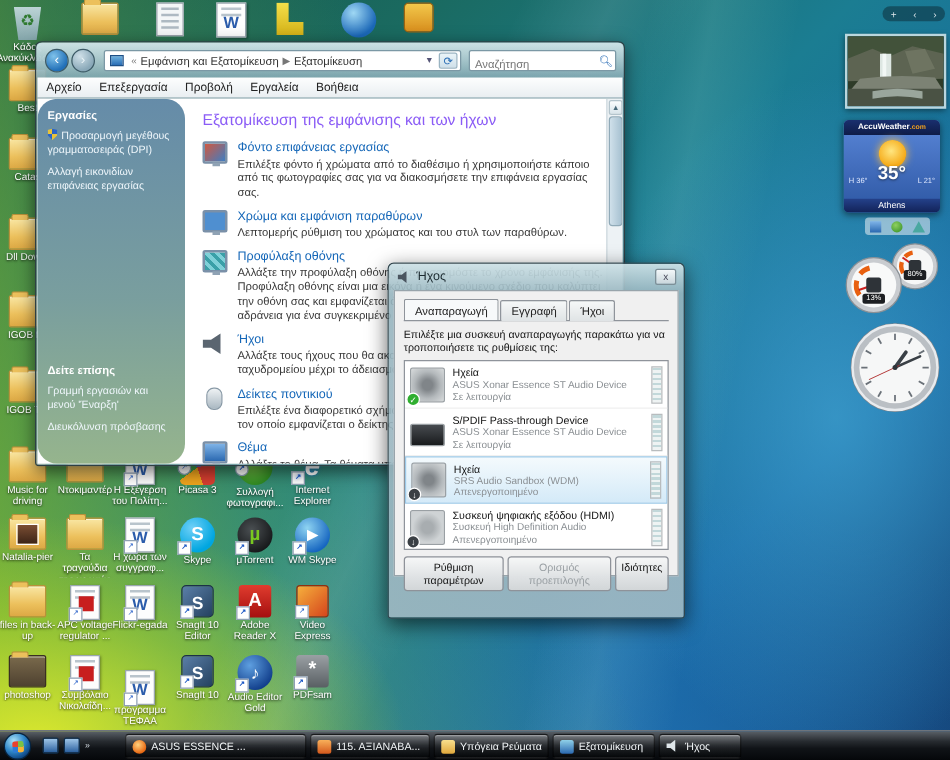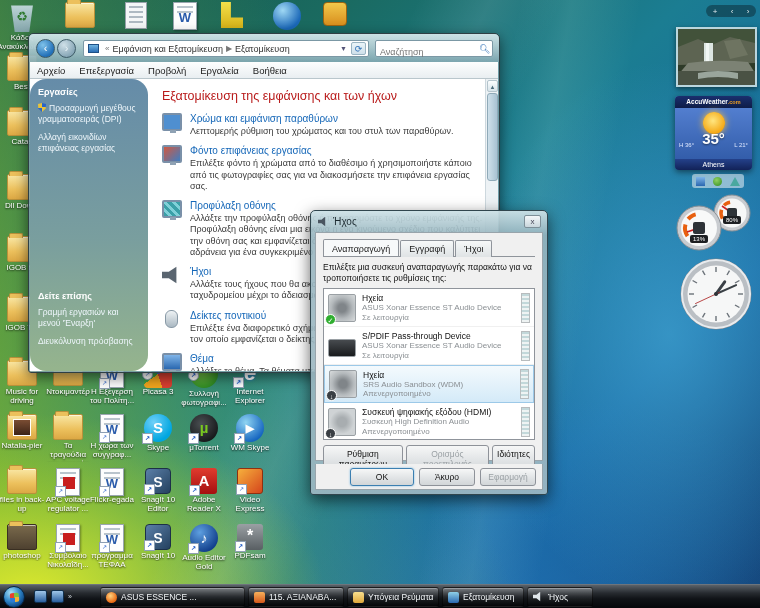--- a/index.html
+++ b/index.html
@@ -71,21 +71,21 @@
   .search-mag { position:absolute; right:3px; top:3px; width:10px; height:10px; color:#2a6db5; font-size:9px; line-height:10px; }
   .menubar { position:absolute; left:1px; right:1px; top:28px; height:17px; background:linear-gradient(#fdfefe,#e9eef1); border-bottom:1px solid #b9c6cc; display:flex; align-items:center; font-size:9.5px; color:#222; }
   .menubar span { padding:0 7px; }
   .cp-body { position:absolute; left:1px; right:1px; top:45px; bottom:1px; display:flex; background:#fff; overflow:hidden; }
   .taskpane { width:118px; flex:none; background:linear-gradient(rgba(95,135,165,.96), rgba(110,150,150,.92) 55%, rgba(135,170,125,.88)); color:#fff; padding:8px 8px; font-size:8.5px; position:relative;border-radius:16px; }
   .tp-head { font-weight:bold; font-size:9px; margin-bottom:6px; color:#fff; }
   .tp-link { color:#eef6fb; margin-bottom:8px; line-height:1.25; cursor:pointer; }
   .tp-shield { display:inline-block; width:8px; height:9px; margin-right:3px; vertical-align:-1px; background:conic-gradient(#2a64c8 0 25%, #e8c23a 25% 50%, #2a64c8 50% 75%, #e8c23a 75% 100%); clip-path:polygon(50% 0,100% 12%,96% 60%,50% 100%,4% 60%,0 12%); }
   .tp-see { position:absolute; left:8px; top:212px; right:8px; }
   .cp-content { flex:1; padding:10px 12px 6px 14px; position:relative; overflow:hidden; }
-  .cp-heading { font-size:12.5px; color:#b91c1c; margin-bottom:10px; }
+  .cp-heading { font-size:12.5px; color:#8b5cf6; margin-bottom:10px; }
   .cp-item { display:flex; margin-bottom:8px; }
   .mi { flex:none; width:20px; height:18px; margin-right:8px; position:relative; }
   .mon { border:2px solid #7a90a8; border-radius:2px; background:#4f8fd0; }
   .mon::after { content:""; position:absolute; left:6px; bottom:-4px; width:6px; height:3px; background:#8fa2b4; }
   .mon-red { background:linear-gradient(135deg,#d05840,#3f7ec2); }
   .mon-teal { background:repeating-linear-gradient(45deg,#3aa0a8 0 3px,#7fd0d8 3px 6px); }
   .mon-theme { background:linear-gradient(#7fb4e8,#2a68b0); }
   .mi-speaker { background:#5a6570; clip-path:polygon(0 32%,34% 32%,72% 4%,72% 96%,34% 68%,0 68%); }
   .mi-mouse { width:13px; height:18px; margin-left:3px; border-radius:6px; background:linear-gradient(#eef2f4,#aab8c2); border:1px solid #8899a6; }
   .ci-text { flex:1; }
@@ -343,21 +343,21 @@
   </div>
 <div class="dicon" style="left:45px; top:524px;">
     <div class="ig">
       <div class="g-page g-pdfmark sc" style="position:relative;">
         <i></i>
         <i></i>
       </div>
     </div>
     <div class="ilabel">Συμβόλαιο Νικολαΐδη...</div>
   </div>
-<div class="dicon" style="left:89px; top:524px;">
+<div class="dicon" style="left:89px; top:536px;">
     <div class="ig">
       <div class="g-page g-word sc" style="position:relative;">
         <i></i>
         <i></i>
       </div>
     </div>
     <div class="ilabel">πρόγραμμα ΤΕΦΑΑ</div>
   </div>
 <div class="dicon" style="left:135px; top:524px;">
     <div class="ig">
@@ -408,31 +408,31 @@
       <div class="tp-link">Αλλαγή εικονιδίων επιφάνειας εργασίας</div>
       <div class="tp-see">
         <div class="tp-head">Δείτε επίσης</div>
         <div class="tp-link">Γραμμή εργασιών και μενού 'Έναρξη'</div>
         <div class="tp-link">Διευκόλυνση πρόσβασης</div>
       </div>
     </div>
     <div class="cp-content">
       <div class="cp-heading">Εξατομίκευση της εμφάνισης και των ήχων</div>
       <div class="cp-item">
+        <div class="mi mon mon-red"></div>
+        <div class="ci-text">
+            <div class="ci-title">Φόντο επιφάνειας εργασίας</div>
+            <div class="ci-desc">Επιλέξτε φόντο ή χρώματα από το διαθέσιμο ή χρησιμοποιήστε κάποιο από τις φωτογραφίες σας για να διακοσμήσετε την επιφάνεια εργασίας σας.</div>
+          </div>
+      </div>
+      <div class="cp-item">
         <div class="mi mon"></div>
         <div class="ci-text">
             <div class="ci-title">Χρώμα και εμφάνιση παραθύρων</div>
             <div class="ci-desc">Λεπτομερής ρύθμιση του χρώματος και του στυλ των παραθύρων.</div>
-          </div>
-      </div>
-      <div class="cp-item">
-        <div class="mi mon mon-red"></div>
-        <div class="ci-text">
-            <div class="ci-title">Φόντο επιφάνειας εργασίας</div>
-            <div class="ci-desc">Επιλέξτε φόντο ή χρώματα από το διαθέσιμο ή χρησιμοποιήστε κάποιο από τις φωτογραφίες σας για να διακοσμήσετε την επιφάνεια εργασίας σας.</div>
           </div>
       </div>
       <div class="cp-item">
         <div class="mi mon mon-teal"></div>
         <div class="ci-text">
             <div class="ci-title">Προφύλαξη οθόνης</div>
             <div class="ci-desc">Αλλάξτε την προφύλαξη οθόνης ή προσαρμόστε το χρόνο εμφάνισής της. Προφύλαξη οθόνης είναι μια εικόνα ή ένα κινούμενο σχέδιο που καλύπτει την οθόνη σας και εμφανίζεται όταν ο υπολογιστής σας βρίσκεται σε αδράνεια για ένα συγκεκριμένο χρονικό διάστημα.</div>
           </div>
       </div>
       <div class="cp-item">
@@ -525,25 +525,20 @@
           </div>
           <div class="meter"></div>
         </div>
       </div>
       <div class="snd-btnrow">
         <div class="btn" style="width:86px;">Ρύθμιση παραμέτρων</div>
         <div class="btn disabled" style="width:90px; margin-left:3px;">Ορισμός προεπιλογής</div>
         <div class="btn" style="width:44px; margin-left:3px;">Ιδιότητες</div>
       </div>
     </div>
-  </div>
-  <div class="snd-foot">
-    <div class="btn ok">OK</div>
-    <div class="btn w56">Άκυρο</div>
-    <div class="btn w56 disabled">Εφαρμογή</div>
   </div>
 </div>
 
 <div class="gadget sb-ctl">
   <span>+</span>
   <span>‹</span>
   <span>›</span>
 </div>
 
 <div class="gadget photo">

